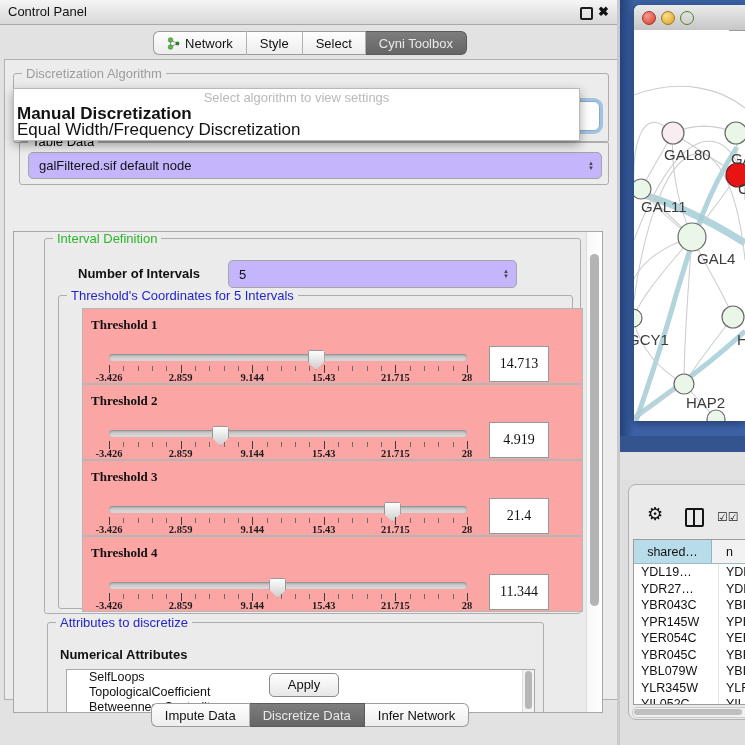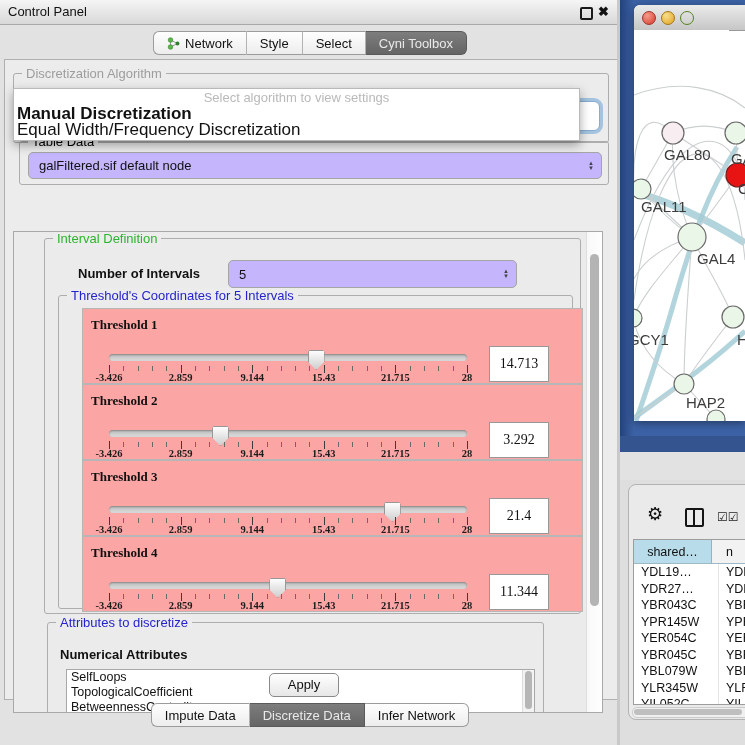--- a/index.html
+++ b/index.html
@@ -74,21 +74,21 @@
   .tick{position:absolute;width:1px;height:5px;background:#6a6a6a;top:1px;}
   .tick.major{height:8px;top:0;background:#3c3c3c;}
   .ticklabels{position:absolute;left:0;top:63px;width:100%;height:12px;}
   .ticklabel{position:absolute;transform:translateX(-50%);font-size:10.5px;font-weight:bold;color:#1c1c1c;white-space:nowrap;}
   .tvalue{position:absolute;left:406px;top:37px;width:58px;height:34px;background:#fff;border:1px solid #989898;
     font-size:14px;color:#111;display:flex;align-items:center;justify-content:center;}
 
   .attr-group{left:33px;top:390px;width:495px;height:92px;}
   .nal{position:absolute;left:12px;top:24px;font-weight:bold;font-size:13px;color:#111;}
   .attr-list{position:absolute;left:18px;top:46px;width:467px;height:43px;background:#fff;border:1px solid #a8a8a8;overflow:hidden;}
-  .attr-item{font-size:12.5px;line-height:15px;padding-left:4px;color:#111;white-space:nowrap;}
+  .attr-item{font-size:12.5px;line-height:15px;padding-left:22px;color:#111;white-space:nowrap;}
   .attr-scroll{position:absolute;right:0;top:0;width:11px;height:100%;background:#f3f3f3;border-left:1px solid #ddd;}
   .attr-thumb{position:absolute;left:2px;top:1px;width:7px;height:38px;background:#b6b6b6;border-radius:4px;}
 
   .apply-btn{position:absolute;left:264px;top:613px;width:68px;height:22px;border:1px solid #8a8a8a;border-radius:5px;
     background:linear-gradient(#ffffff,#e7e7e7);font-size:13px;color:#111;text-align:center;line-height:21px;}
 
   .divider-v{position:absolute;left:617px;top:0;width:3px;height:745px;background:#c9c9c9;}
 
   
   .blue-bg{position:absolute;left:620px;top:0;width:125px;height:452px;
@@ -276,21 +276,21 @@
                   </div>
                   <div class="ticklabels">
                     <span class="ticklabel" style="left: 0%;">-3.426</span>
                     <span class="ticklabel" style="left: 20%;">2.859</span>
                     <span class="ticklabel" style="left: 40%;">9.144</span>
                     <span class="ticklabel" style="left: 60%;">15.43</span>
                     <span class="ticklabel" style="left: 80%;">21.715</span>
                     <span class="ticklabel" style="left: 100%;">28</span>
                   </div>
                 </div>
-                <div class="tvalue">3.292</div>
+                <div class="tvalue">4.919</div>
               </div>
               <div class="tpanel" style="top: 164px;">
                 <div class="tlabel">Threshold 3</div>
                 <div class="szone">
                   <div class="strack"></div>
                   <div class="sthumb" style="left: calc(78.9983% - 8px);"></div>
                   <div class="ticks">
                     <div class="tick major" style="left: 0%;"></div>
                     <div class="tick" style="left: 4%;"></div>
                     <div class="tick" style="left: 8%;"></div>

